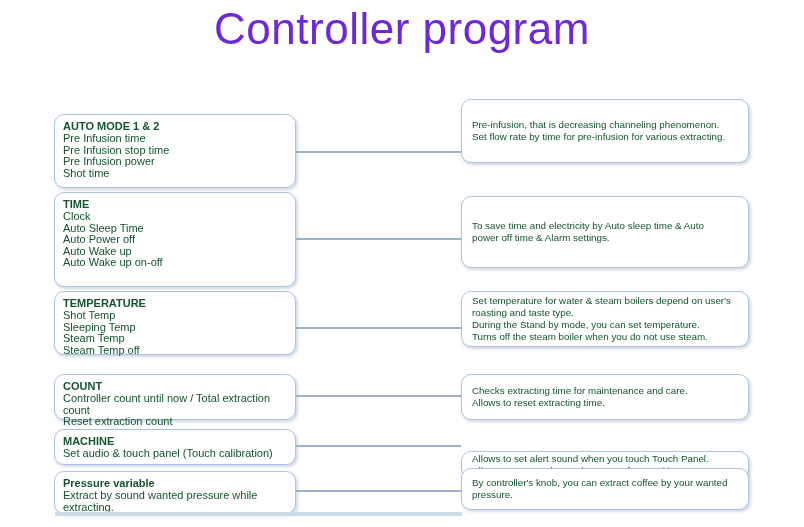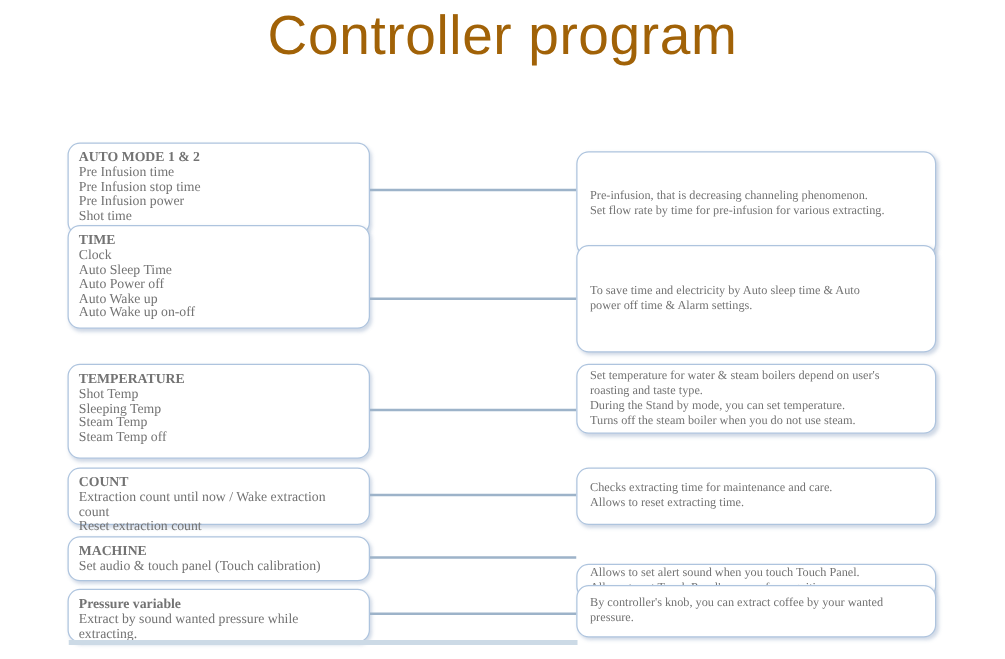--- a/index.html
+++ b/index.html
@@ -2,28 +2,27 @@
 <html><head>
 <meta charset="utf-8">
 <style>
   html,body { margin:0; padding:0; background:#ffffff; }
   .slide {
     position:relative; width:804px; height:527px; background:#ffffff;
     font-family:"Liberation Sans", sans-serif; overflow:hidden;
   }
   .title {
     position:absolute; top:4px; left:0; width:100%; text-align:center;
-    font-size:44px; font-weight:300; color:#a16207; letter-spacing:0.5px;
+    font-size:44px; font-weight:300; color:#6d28d9; letter-spacing:0.5px;
   }
   .box {
     position:absolute; background:#ffffff; box-sizing:border-box;
     border:1.5px solid #aec4de; border-radius:10px;
     box-shadow:1.5px 2px 3px rgba(150,170,200,0.45);
-    color:#737373;
-    font-family:Liberation Serif, serif;
+    color:#14532d;
   }
   .lbox { left:54px; width:242px; padding:5px 8px 3px 8px; }
   .rbox { left:461px; width:288px; display:flex; align-items:center; padding:0 10px; }
   .lhead { font-size:11px; font-weight:bold; margin-bottom:1px; }
   .litems { font-size:11px; line-height:11.5px; white-space:pre-line; }
   .rtext  { font-size:9.8px; line-height:12px; white-space:pre-line; }
   .connector {
     position:absolute; left:296px; width:165px; height:2px;
     background:#9db3c9;
   }
@@ -40,57 +39,57 @@
   <div class="title">Controller program</div>
 
   <div class="box lbox" style="top:114px;height:74px">
     <div class="lhead">AUTO MODE 1 &amp; 2</div>
     <div class="litems">Pre Infusion time
 Pre Infusion stop time
 Pre Infusion power
 Shot time</div>
   </div>
   <div class="connector" style="top:151px"></div>
-  <div class="box rbox" style="top:121px;height:84px">
+  <div class="box rbox" style="top:99px;height:64px">
     <div class="rtext">Pre-infusion, that is decreasing channeling phenomenon.
 Set flow rate by time for pre-infusion for various extracting.</div>
   </div>
 
-  <div class="box lbox" style="top:180px;height:83px">
+  <div class="box lbox" style="top:192px;height:95px">
     <div class="lhead">TIME</div>
     <div class="litems">Clock
 Auto Sleep Time
 Auto Power off
 Auto Wake up
 Auto Wake up on-off</div>
   </div>
   <div class="connector" style="top:238px"></div>
-  <div class="box rbox" style="top:196px;height:86px">
+  <div class="box rbox" style="top:196px;height:72px">
     <div class="rtext">To save time and electricity by Auto sleep time  &amp; Auto
 power off time &amp; Alarm settings.</div>
   </div>
 
-  <div class="box lbox" style="top:291px;height:76px">
+  <div class="box lbox" style="top:291px;height:64px">
     <div class="lhead">TEMPERATURE</div>
     <div class="litems">Shot Temp
 Sleeping Temp
 Steam Temp
 Steam Temp off</div>
   </div>
   <div class="connector" style="top:327px"></div>
   <div class="box rbox" style="top:291px;height:56px">
     <div class="rtext">Set temperature for water &amp; steam boilers depend on  user's
 roasting and taste type.
 During the Stand by mode, you can set temperature.
 Turns off the steam boiler when you do not use steam.</div>
   </div>
 
   <div class="box lbox" style="top:374px;height:46px">
     <div class="lhead">COUNT</div>
-    <div class="litems">Extraction count until now / Wake extraction count
+    <div class="litems">Controller count until now / Total extraction count
 Reset extraction count</div>
   </div>
   <div class="connector" style="top:395px"></div>
   <div class="box rbox" style="top:374px;height:46px">
     <div class="rtext">Checks extracting time for maintenance and care.
 Allows to reset extracting time.</div>
   </div>
 
   <div class="box lbox" style="top:429px;height:36px">
     <div class="lhead">MACHINE</div>

